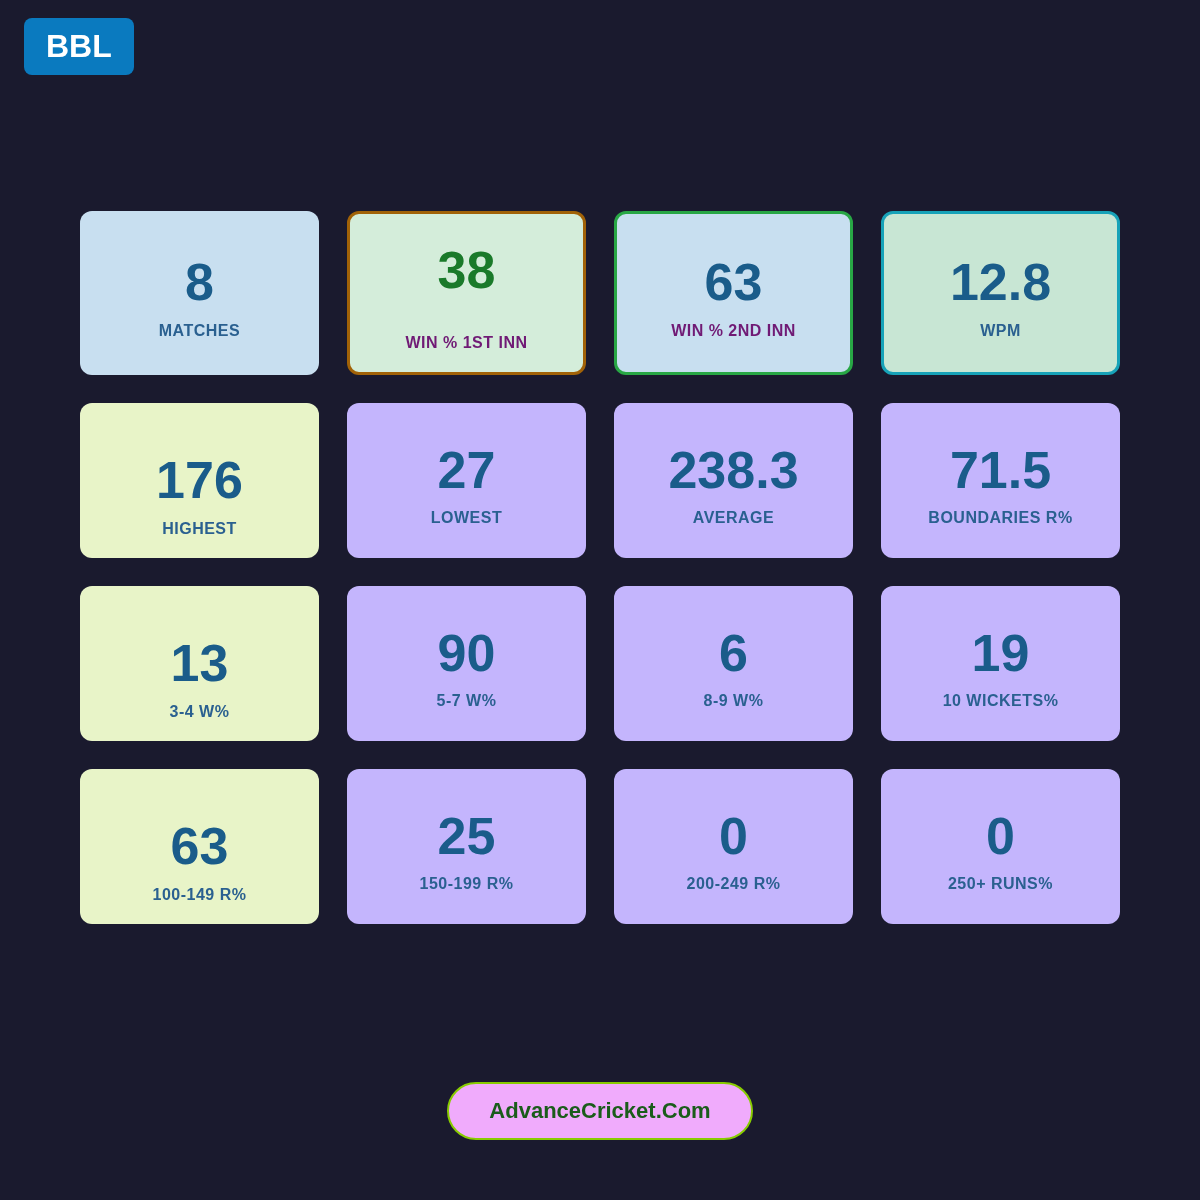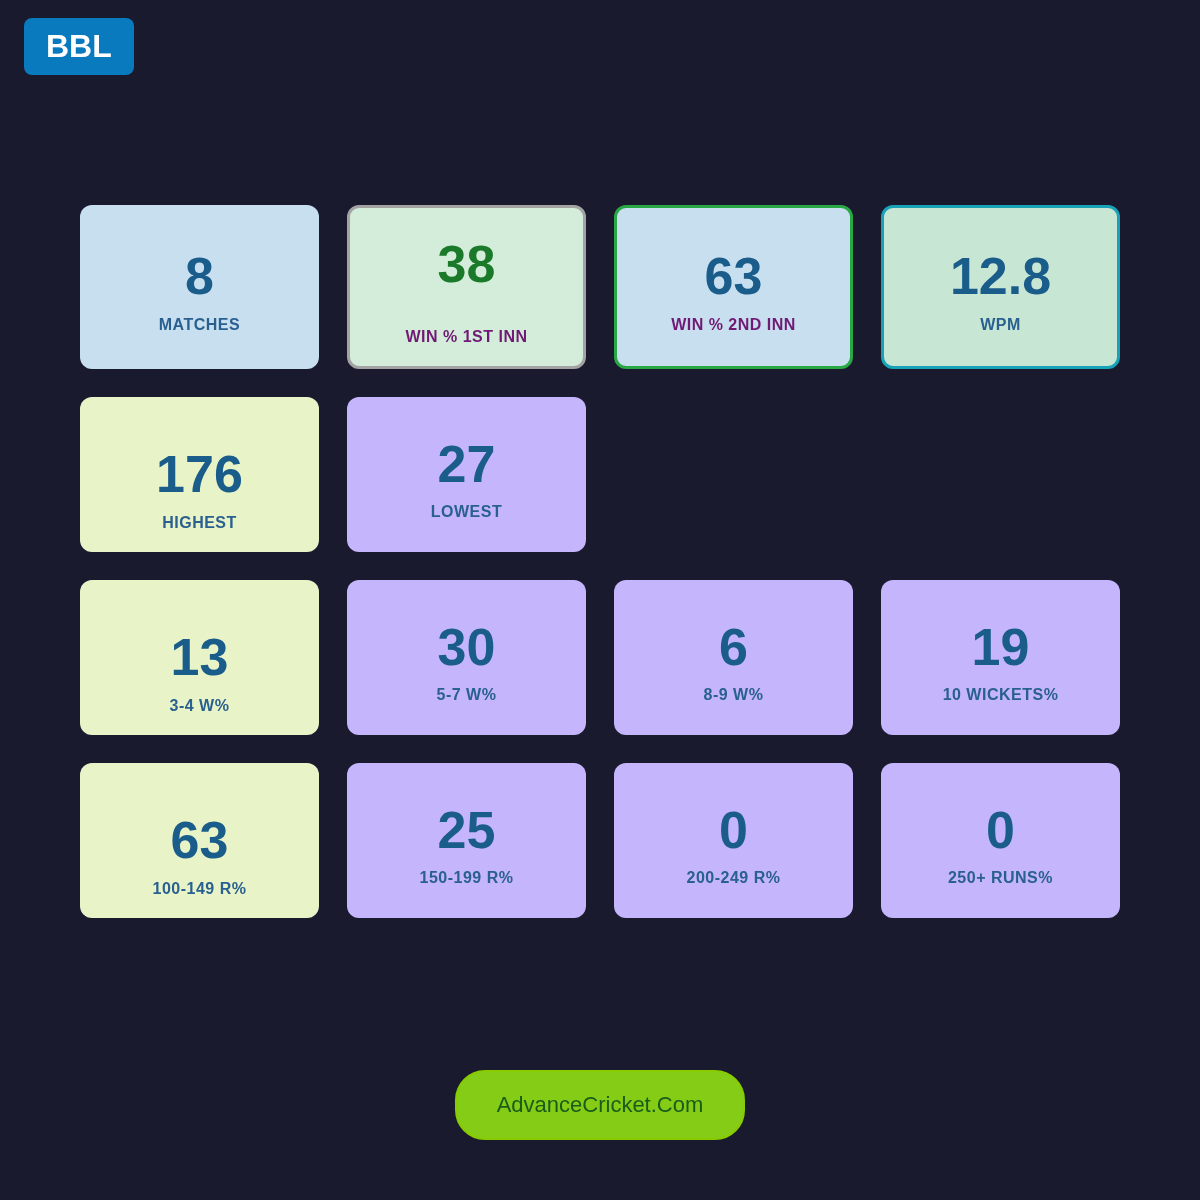--- a/index.html
+++ b/index.html
@@ -55,21 +55,21 @@
       justify-content: center;
       padding: 28px 16px 20px 16px;
       min-height: 155px;
     }
 
     .stat-card.light-blue {
       background-color: #c8dff0;
     }
     .stat-card.green-border {
       background-color: #d4edda;
-      border: 3px solid #a3a3a3;
+      border: 3px solid #a16207;
       gap: 24px;
     }
     .stat-card.dark-green-border {
       background-color: #c8dff0;
       border: 3px solid #28a745;
     }
     .stat-card.teal-border {
       background-color: #c8e6d4;
       border: 3px solid #17a2b8;
     }
@@ -107,25 +107,25 @@
       color: #701a75;
     }
 
     .footer {
       display: flex;
       justify-content: center;
       padding-bottom: 60px;
     }
 
     .footer-badge {
-      background-color: #84cc16;
+      background-color: #f0abfc;
       color: #1a5c1a;
       font-size: 22px;
-      font-weight: normal;
-      padding: 20px 40px;
+      font-weight: bold;
+      padding: 14px 40px;
       border-radius: 30px;
       border: 2px solid #88cc00;
     }
   </style>
 </head>
 <body>
 
 <div class="header">
   <div class="header-badge">BBL</div>
 </div>
@@ -152,28 +152,36 @@
       </div>
       <div class="stats-grid">
         <div class="stat-card soft-yellow">
           <div class="stat-value">176</div>
           <div class="stat-label">Highest</div>
         </div>
         <div class="stat-card medium-blue">
           <div class="stat-value">27</div>
           <div class="stat-label">Lowest</div>
         </div>
+        <div class="stat-card medium-blue">
+          <div class="stat-value">238.3</div>
+          <div class="stat-label">Average</div>
+        </div>
+        <div class="stat-card medium-blue">
+          <div class="stat-value">71.5</div>
+          <div class="stat-label">Boundaries R%</div>
+        </div>
       </div>
       <div class="stats-grid">
         <div class="stat-card soft-yellow">
           <div class="stat-value">13</div>
           <div class="stat-label">3-4 W%</div>
         </div>
         <div class="stat-card medium-blue">
-          <div class="stat-value">30</div>
+          <div class="stat-value">90</div>
           <div class="stat-label">5-7 W%</div>
         </div>
         <div class="stat-card medium-blue">
           <div class="stat-value">6</div>
           <div class="stat-label">8-9 W%</div>
         </div>
         <div class="stat-card medium-blue">
           <div class="stat-value">19</div>
           <div class="stat-label">10 Wickets%</div>
         </div>

